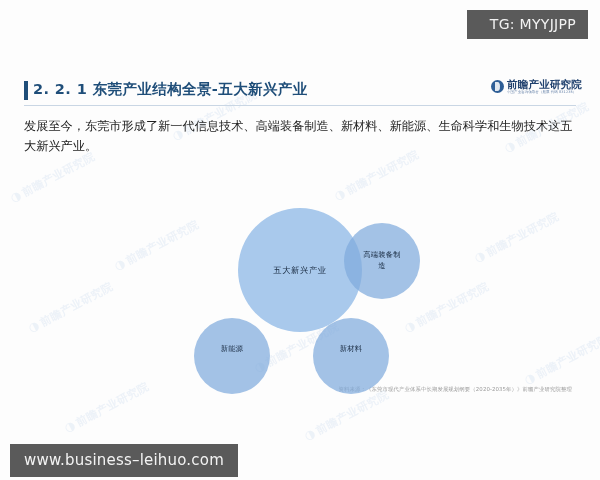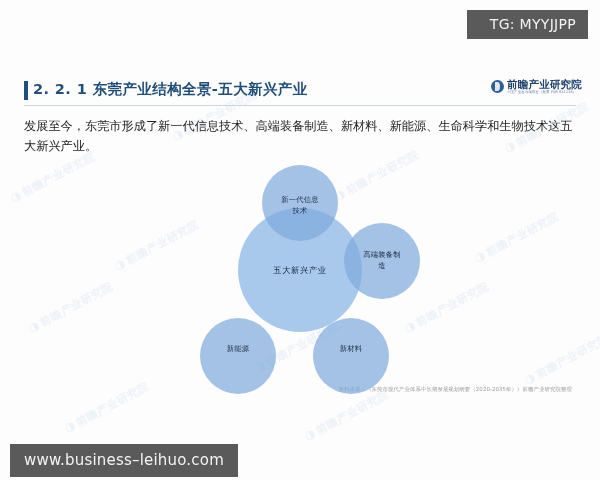--- a/index.html
+++ b/index.html
@@ -193,21 +193,21 @@
   }
   .node-sat {
     width: 76px;
     height: 76px;
     background: rgba(127,171,221,.72);
     z-index: 2;
   }
   #node-top       { left: 262px; top: 5px; }
   #node-right     { left: 344px; top: 63px; }
   #node-bottom-r  { left: 313px; top: 158px; }
-  #node-bottom-l  { left: 200px; top: 158px; }
+  #node-bottom-l  { left: 194px; top: 158px; }
   #node-left      { left: 176px; top: 63px; }
 
   #node-bottom-r .node-label,
   #node-bottom-l .node-label { margin-top: -14px; }
   #node-top .node-label { margin-top: 6px; }
 
   
   #source-line {
     position: absolute;
     right: 28px;
@@ -263,24 +263,20 @@
     </div>
   </div>
   <div id="title-rule"></div>
 
   <div id="body-paragraph">发展至今，东莞市形成了新一代信息技术、高端装备制造、新材料、新能源、生命科学和生物技术这五大新兴产业。</div>
 
   <div id="diagram">
     <div class="node" id="node-center">
       <span class="node-label">五大新兴产业</span>
     </div>
-    <div class="node node-sat" id="node-top">
-      <span class="node-label">新一代信息
-技术</span>
-    </div>
     <div class="node node-sat" id="node-bottom-r">
       <span class="node-label">新材料</span>
     </div>
     <div class="node node-sat" id="node-right">
       <span class="node-label">高端装备制
 造</span>
     </div>
     <div class="node node-sat" id="node-bottom-l">
       <span class="node-label">新能源</span>
     </div>

